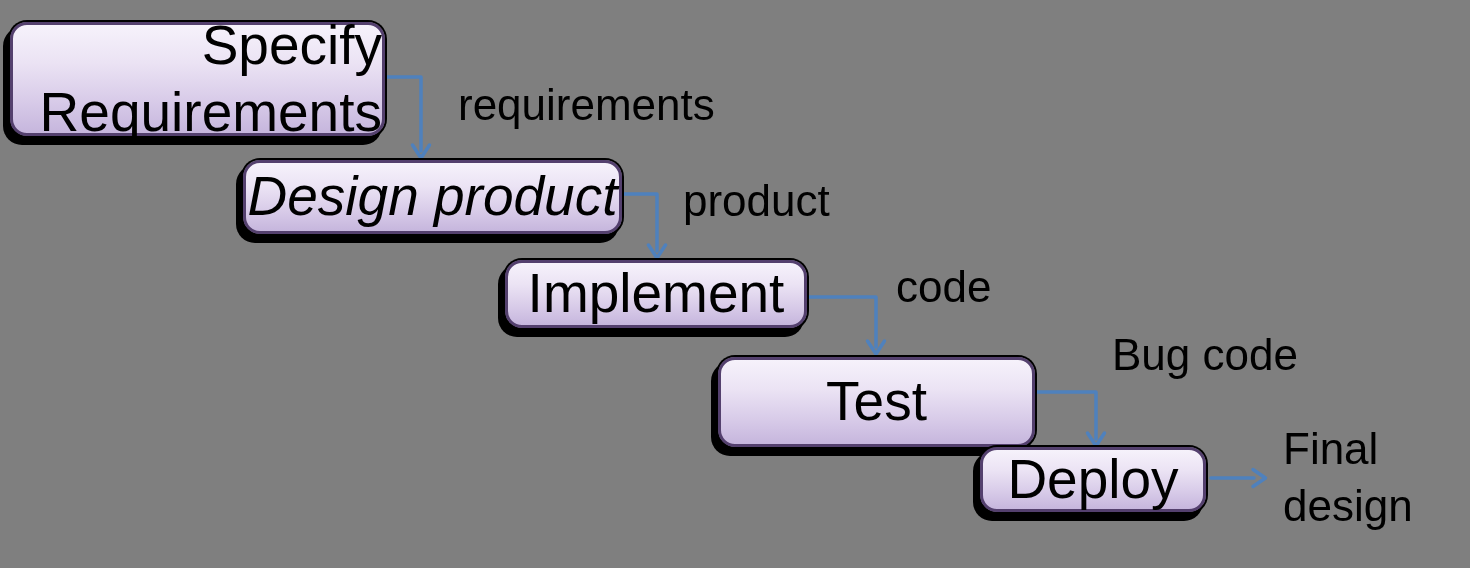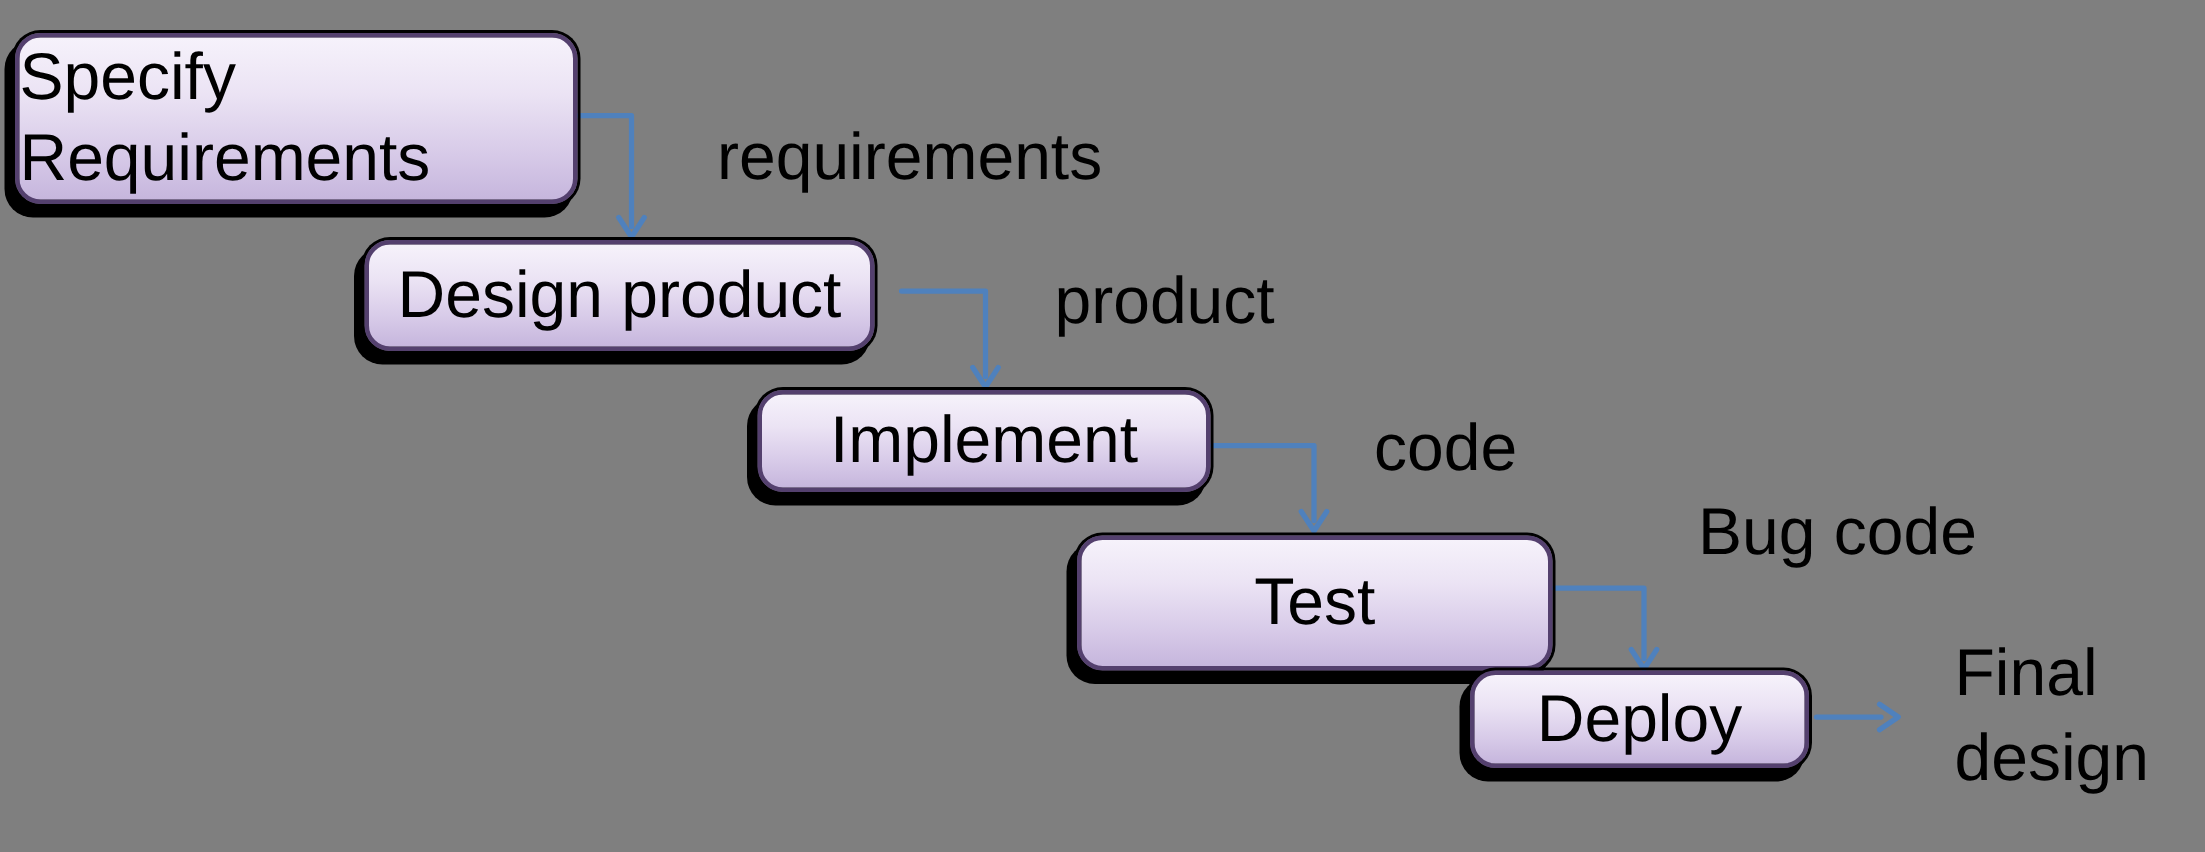--- a/index.html
+++ b/index.html
@@ -22,42 +22,41 @@
   .flow-box {
     position: absolute;
     box-sizing: border-box;
     border: 3px solid #54406e;
     border-radius: 17px;
     background: linear-gradient(180deg, #f6f2fb 0%, #ebe3f4 35%, #d7cae8 72%, #c6b6dd 100%);
     box-shadow: 0 0 0 2px #000000, -5px 7px 0 2px #000000;
     display: flex;
     align-items: center;
     justify-content: center;
-    text-align: left;
+    text-align: right;
     color: #000000;
-    font-size: 44px;
+    font-size: 55px;
     line-height: 1.22;
   }
   #box-1 { left: 10px;  top: 22px;  width: 375px; height: 114px; }
-  #box-2 { left: 243px; top: 160px; width: 340px; height: 74px; }
+  #box-2 { left: 243px; top: 160px; width: 379px; height: 74px; font-style: italic; }
   #box-3 { left: 505px; top: 260px; width: 302px; height: 68px; }
   #box-4 { left: 718px; top: 357px; width: 317px; height: 90px; }
   #box-5 { left: 980px; top: 447px; width: 226px; height: 65px; }
 
   .arrow-label {
     position: absolute;
     color: #000000;
     font-size: 44px;
     line-height: 1.3;
     white-space: nowrap;
-    margin-left: 20px;
   }
   #label-1 { left: 458px;  top: 76px;  }
   #label-2 { left: 683px;  top: 172px; }
-  #label-3 { left: 896px;  top: 270px; }
+  #label-3 { left: 896px;  top: 258px; }
   #label-4 { left: 1112px; top: 326px; }
   #label-5 { left: 1283px; top: 420px; width: 180px; white-space: normal; }
 
   #connectors {
     position: absolute;
     left: 0;
     top: 0;
     width: 1470px;
     height: 568px;
     pointer-events: none;

